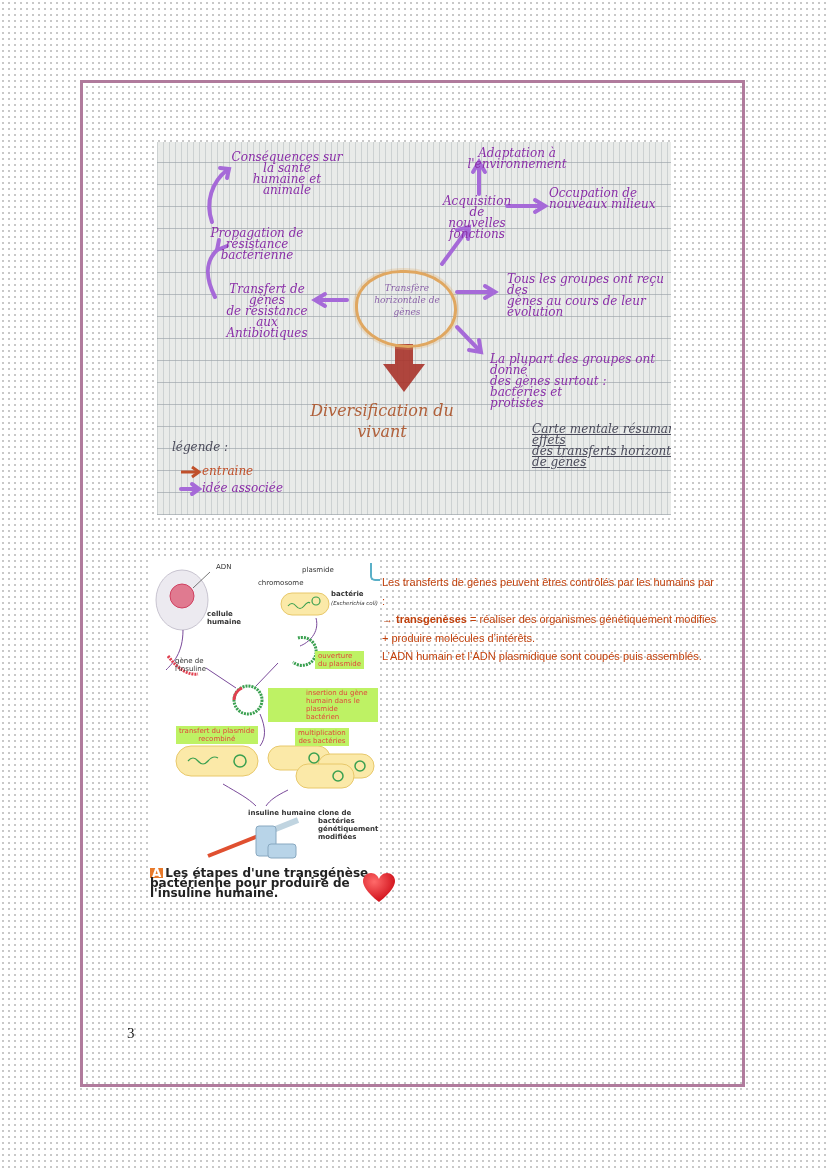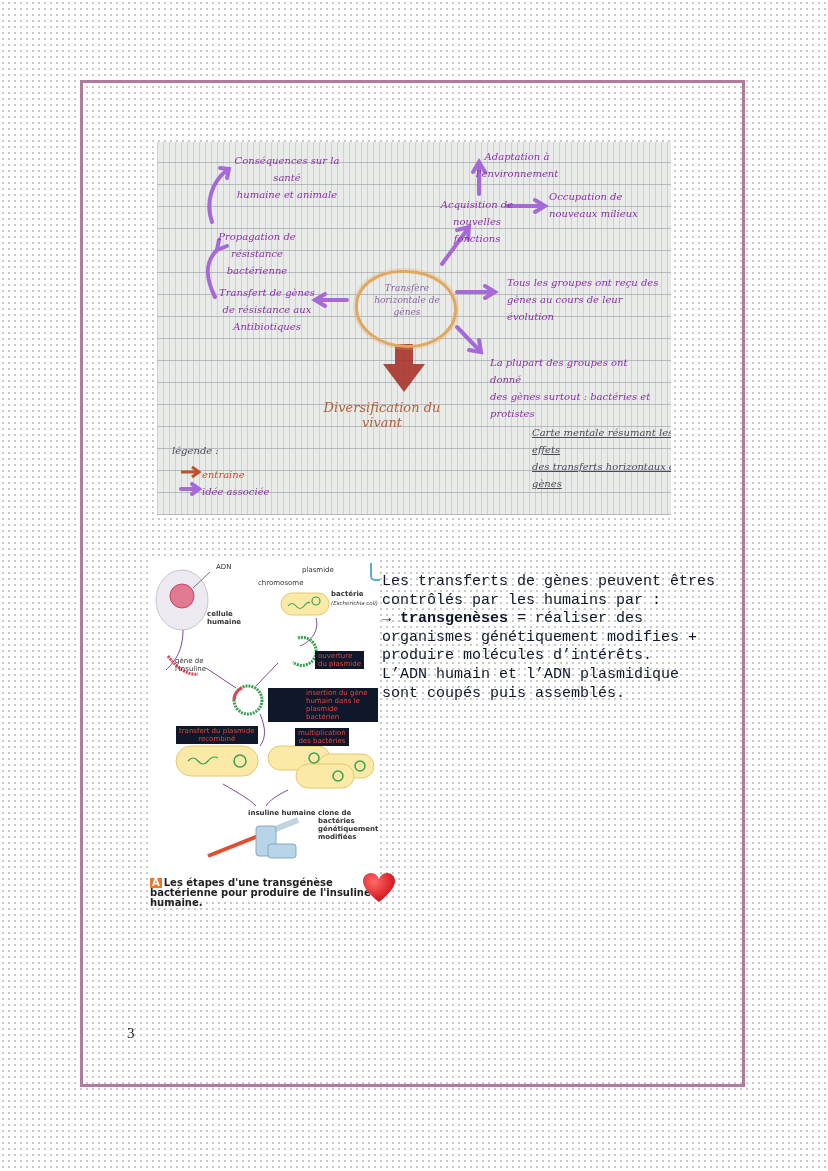--- a/index.html
+++ b/index.html
@@ -18,48 +18,48 @@
   .mindmap {
     position:absolute; left:157px; top:142px; width:514px; height:373px;
     background-color:#e9ebe9;
     background-image:
       repeating-linear-gradient(90deg, rgba(150,160,165,0.35) 0 1px, transparent 1px 6px),
       repeating-linear-gradient(0deg, rgba(120,130,140,0.45) 0 1px, transparent 1px 22px);
     overflow:hidden;
   }
   .hw {
     position:absolute; font-family:"DejaVu Serif", serif; font-style:italic;
-    color:#8a2fa8; font-size:10px; line-height:17px; white-space:pre-line; text-align:center;
+    color:#8a2fa8; font-size:12px; line-height:11px; white-space:pre-line; text-align:center;
   }
   .hw.left { text-align:left; }
-  .hw.brown { color:#b0603a; font-size:13px; line-height:15px; }
+  .hw.brown { color:#b0603a; font-size:16px; line-height:21px; }
   .hw.dark { color:#4a4a5a; text-decoration:underline; text-align:left; }
   .hw.cloud-text { color:#8a62a8; font-size:9px; line-height:12px; }
   .cloud {
     position:absolute; left:355px; top:268px; width:96px; height:72px;
     border:3px solid #e0a760; border-radius:45% 50% 48% 52%;
     box-shadow: 0 0 0 2px rgba(224,167,96,0.25);
   }
   svg.arrows { position:absolute; left:0; top:0; }
   
   .diagram {
     position:absolute; left:148px; top:558px; width:230px; height:342px; background:#fff;
   }
   .dl { position:absolute; font-family:"DejaVu Sans", sans-serif; font-size:7px; line-height:8px; color:#333; white-space:pre-line; }
   .dl.bold { font-weight:bold; }
-  .dl.pink { color:#e0483c; background:#0f172a; padding:1px 3px; }
+  .dl.pink { color:#e0483c; background:#bef264; padding:1px 3px; }
   .caption {
     position:absolute; left:2px; top:310px; width:225px;
-    font-family:"DejaVu Sans", sans-serif; font-size:10px; line-height:10px; font-weight:bold; color:#222;margin-top:10px;
+    font-family:"DejaVu Sans", sans-serif; font-size:12px; line-height:10px; font-weight:bold; color:#222;
   }
   .caption-badge { display:inline-block; background:#e8792a; color:#fff; padding:0 2px; margin-right:2px; }
   
   .textcol {
     position:absolute; left:382px; top:573px; width:335px;
-    font-family:Liberation Mono, monospace; font-size:15px; line-height:18.6px; color:#0f172a;
+    font-family:Liberation Sans, sans-serif; font-size:11px; line-height:18.6px; color:#c2410c;
   }
   .textcol p { margin:0; }
   .bracket {
     position:absolute; left:370px; top:563px; width:8px; height:16px;
     border-left:2px solid #5ab0c8; border-bottom:2px solid #5ab0c8; border-radius:0 0 0 5px;
   }
   .page-number {
     position:absolute; left:127px; top:1025px; font-family:"Liberation Serif", serif; font-size:15px; color:#222;
   }
   .heart { position:absolute; left:362px; top:872px; }

